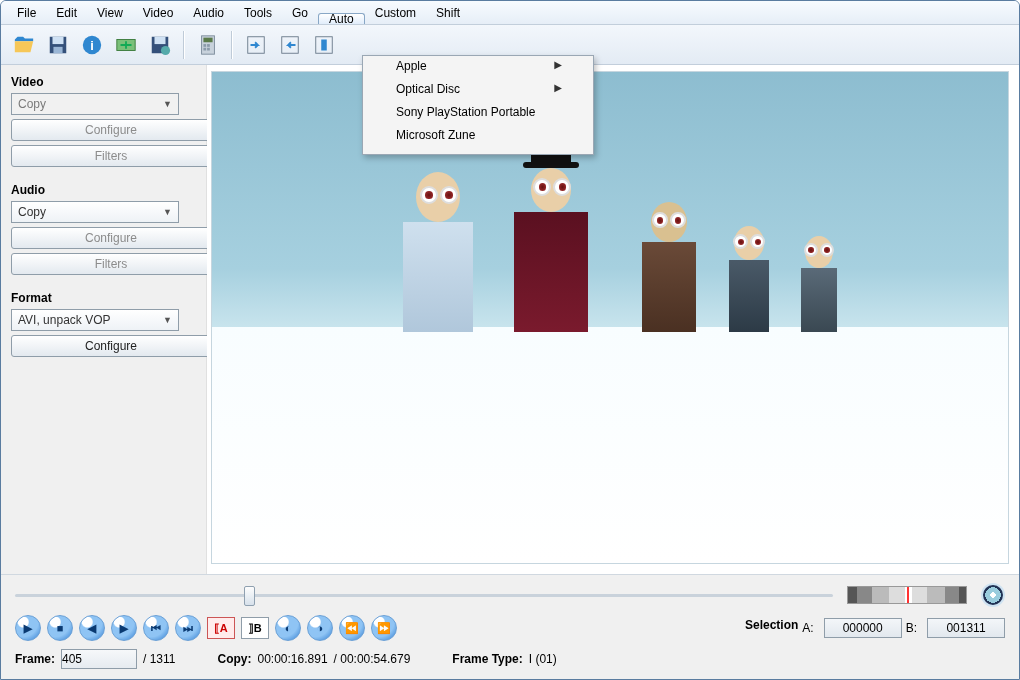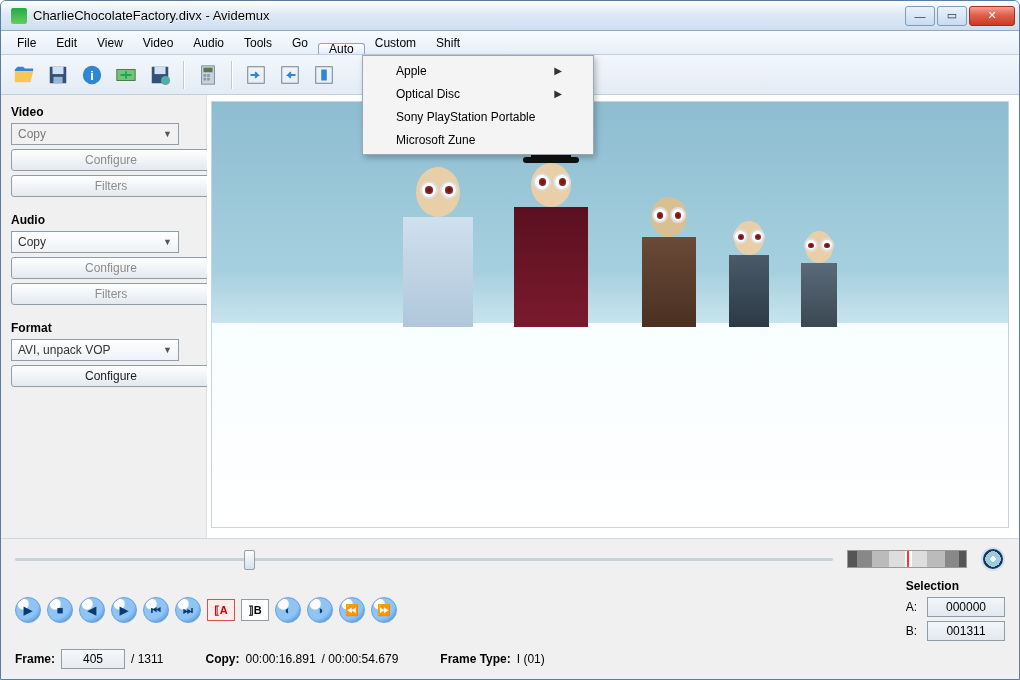--- a/index.html
+++ b/index.html
@@ -56,45 +56,36 @@
 .seekrow{display:flex;align-items:center;gap:14px}
 .seek{flex:1;height:22px;position:relative}
 .track{position:absolute;top:10px;left:0;right:0;height:3px;background:#c9d2db;border-radius:2px}
 .thumb{position:absolute;top:2px;left:28%;width:11px;height:20px;background:linear-gradient(#fdfdfd,#d7e1eb);border:1px solid #8fa0b0;border-radius:2px}
 .vu{width:120px;height:18px;background:linear-gradient(90deg,#555 0 8%,#888 8% 20%,#bbb 20% 35%,#ddd 35% 48%,#fff 48% 50%,#f33 50% 52%,#fff 52% 54%,#ddd 54% 67%,#bbb 67% 82%,#888 82% 94%,#555 94% 100%);border:1px solid #999}
 .disc{width:24px;height:24px;border-radius:50%;background:radial-gradient(circle,#fff 0 20%,#9cd 20% 55%,#235 55% 100%);border:2px solid #cfe3f2}
 .ctrlrow{display:flex;align-items:center;gap:6px}
 .pbtn{width:26px;height:26px;border-radius:50%;background:radial-gradient(circle at 30% 25%,#fff 0 20%,#8fc4f4 25% 60%,#2f7cd0 100%);border:1px solid #6aa0d6;display:flex;align-items:center;justify-content:center;color:#0a3a72;font-size:11px;font-weight:bold}
 .mark{width:28px;height:22px;border:1px solid #8f9da9;background:#fff;display:flex;align-items:center;justify-content:center;font-size:11px;font-weight:bold}
 .mark.a{color:#c00;border-color:#c55;background:#ffecec}
-.selbox{margin-left:auto;display:flex;flex-direction:column;gap:4px;font-size:12px}
+.selbox{margin-left:auto;display:flex;flex-direction:row;gap:4px;font-size:12px}
 .selbox .hdr{font-weight:bold}
 .abrow{display:flex;align-items:center;gap:10px}
 .abval{width:78px;height:20px;border:1px solid #8f9da9;background:linear-gradient(#f3f6f9,#e2e8ee);text-align:center;line-height:18px;font-size:12px}
 .statusrow{display:flex;align-items:center;gap:6px;font-size:12px}
 .statusrow b{font-weight:bold}
-.fval{width:64px;height:20px;border:1px solid #8f9da9;background:linear-gradient(#f6f8fa,#e6ebf0);text-align:center;line-height:18px}
+.fval{width:76px;height:20px;border:1px solid #8f9da9;background:linear-gradient(#f6f8fa,#e6ebf0);text-align:left;line-height:18px}
 .dropdown{position:absolute;left:362px;top:55px;width:232px;background:#f4f4f4;border:1px solid #9aa7b4;box-shadow:2px 3px 6px rgba(0,0,0,.25);padding:3px}
-.dditem{height:23px;display:flex;align-items:center;padding:0 28px 0 30px;font-size:12px;color:#000;justify-content:space-between}
+.dditem{height:23px;display:flex;align-items:flex-start;padding:0 28px 0 30px;font-size:12px;color:#000;justify-content:space-between}
 .dditem .sub{font-size:10px;color:#333}
 </style>
 </head>
 <body>
 
 <div class="window">
 
-  <div class="titlebar">
-    <div class="ico"></div>
-    <div class="title">CharlieChocolateFactory.divx - Avidemux</div>
-    <div class="wbtns">
-      <div class="wbtn">—</div>
-      <div class="wbtn">▭</div>
-      <div class="wbtn close">✕</div>
-    </div>
-  </div>
 
   <div class="menubar">
     <div class="menuitem">File</div>
     <div class="menuitem">Edit</div>
     <div class="menuitem">View</div>
     <div class="menuitem">Video</div>
     <div class="menuitem">Audio</div>
     <div class="menuitem">Tools</div>
     <div class="menuitem">Go</div>
     <div class="menuitem active">Auto</div>

